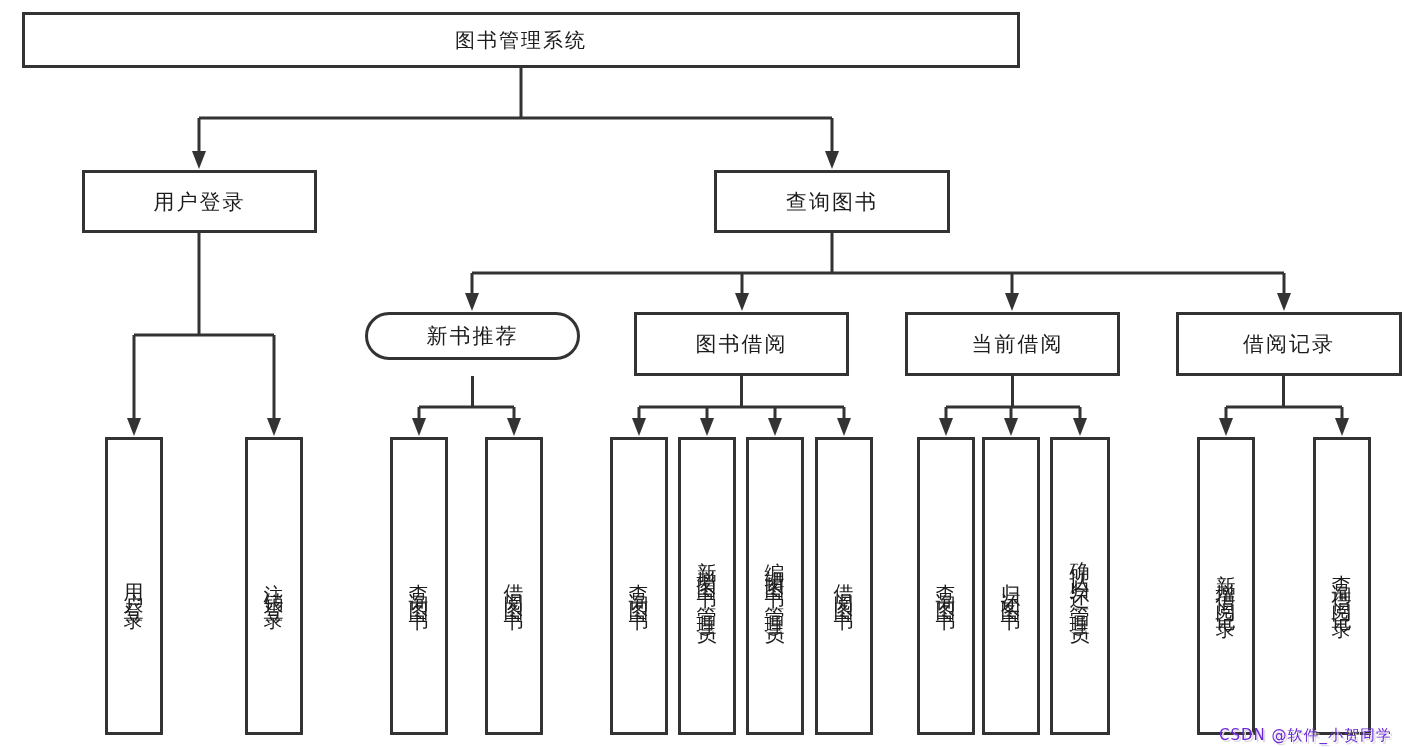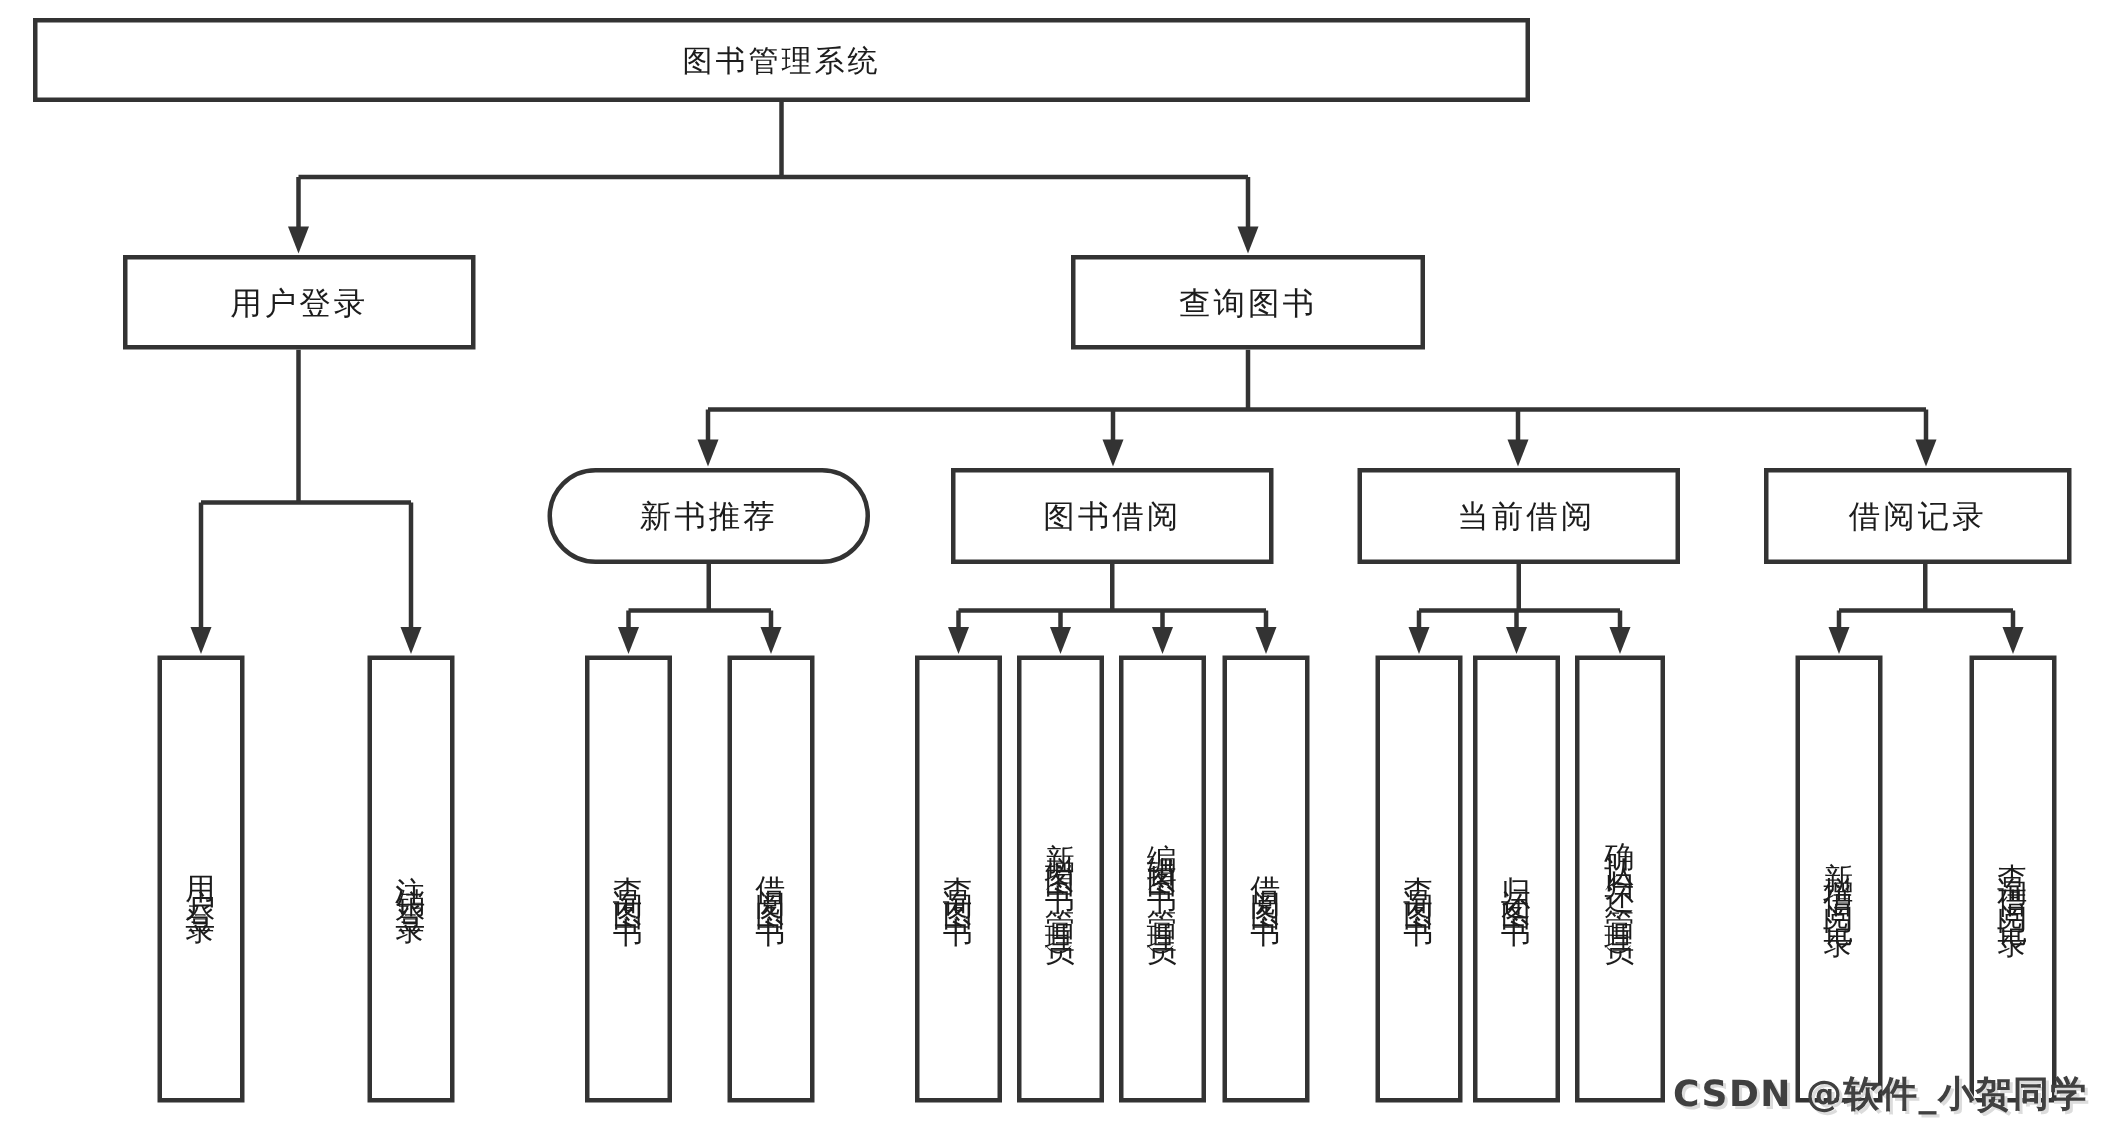--- a/index.html
+++ b/index.html
@@ -33,26 +33,25 @@
     font-size:20px;
     line-height:1;
     writing-mode:vertical-rl;
     text-orientation:upright;
     letter-spacing:0.45em;
     padding:4px 0;
   }
   .watermark{
     position:absolute;
     right:13px;bottom:2px;
-    font-size:24px;
+    font-size:15px;
     letter-spacing:1px;
-    color:#404040;
+    color:#6d28d9;
     text-shadow:2px 2px 0 #dcdcdc;
     white-space:nowrap;
-    font-weight:bold;
   }
 </style>
 </head>
 <body>
 
 <div id="stage">
 
   <svg id="wires" viewBox="0 0 1405 747" xmlns="http://www.w3.org/2000/svg">
     <g stroke="#333333" stroke-width="3" fill="none">
 
@@ -117,24 +116,24 @@
       <polygon points="1219,418 1233,418 1226,436"></polygon>
       <polygon points="1335,418 1349,418 1342,436"></polygon>
     </g>
   </svg>
 
   <div class="box root" style="left:22px;top:12px;width:998px;height:56px;">图书管理系统</div>
 
   <div class="box" style="left:82px;top:170px;width:235px;height:63px;">用户登录</div>
   <div class="box" style="left:714px;top:170px;width:236px;height:63px;">查询图书</div>
 
-  <div class="box" style="left:365px;top:312px;width:215px;height:64px;border-radius:32px;">新书推荐</div>
+  <div class="box" style="left:365px;top:312px;width:215px;height:48px;border-radius:32px;">新书推荐</div>
   <div class="box" style="left:634px;top:312px;width:215px;height:64px;">图书借阅</div>
   <div class="box" style="left:905px;top:312px;width:215px;height:64px;padding-left:10px;">当前借阅</div>
-  <div class="box" style="left:1176px;top:312px;width:205px;height:64px;">借阅记录</div>
+  <div class="box" style="left:1176px;top:312px;width:226px;height:64px;">借阅记录</div>
 
   <div class="vbox" style="left:105px;top:437px;width:58px;height:298px;">用户登录</div>
   <div class="vbox" style="left:245px;top:437px;width:58px;height:298px;">注销登录</div>
 
   <div class="vbox" style="left:390px;top:437px;width:58px;height:298px;">查询图书</div>
   <div class="vbox" style="left:485px;top:437px;width:58px;height:298px;">借阅图书</div>
 
   <div class="vbox" style="left:610px;top:437px;width:58px;height:298px;">查询图书</div>
   <div class="vbox" style="left:678px;top:437px;width:58px;height:298px;">新增图书（管理员）</div>
   <div class="vbox" style="left:746px;top:437px;width:58px;height:298px;">编辑图书（管理员）</div>

